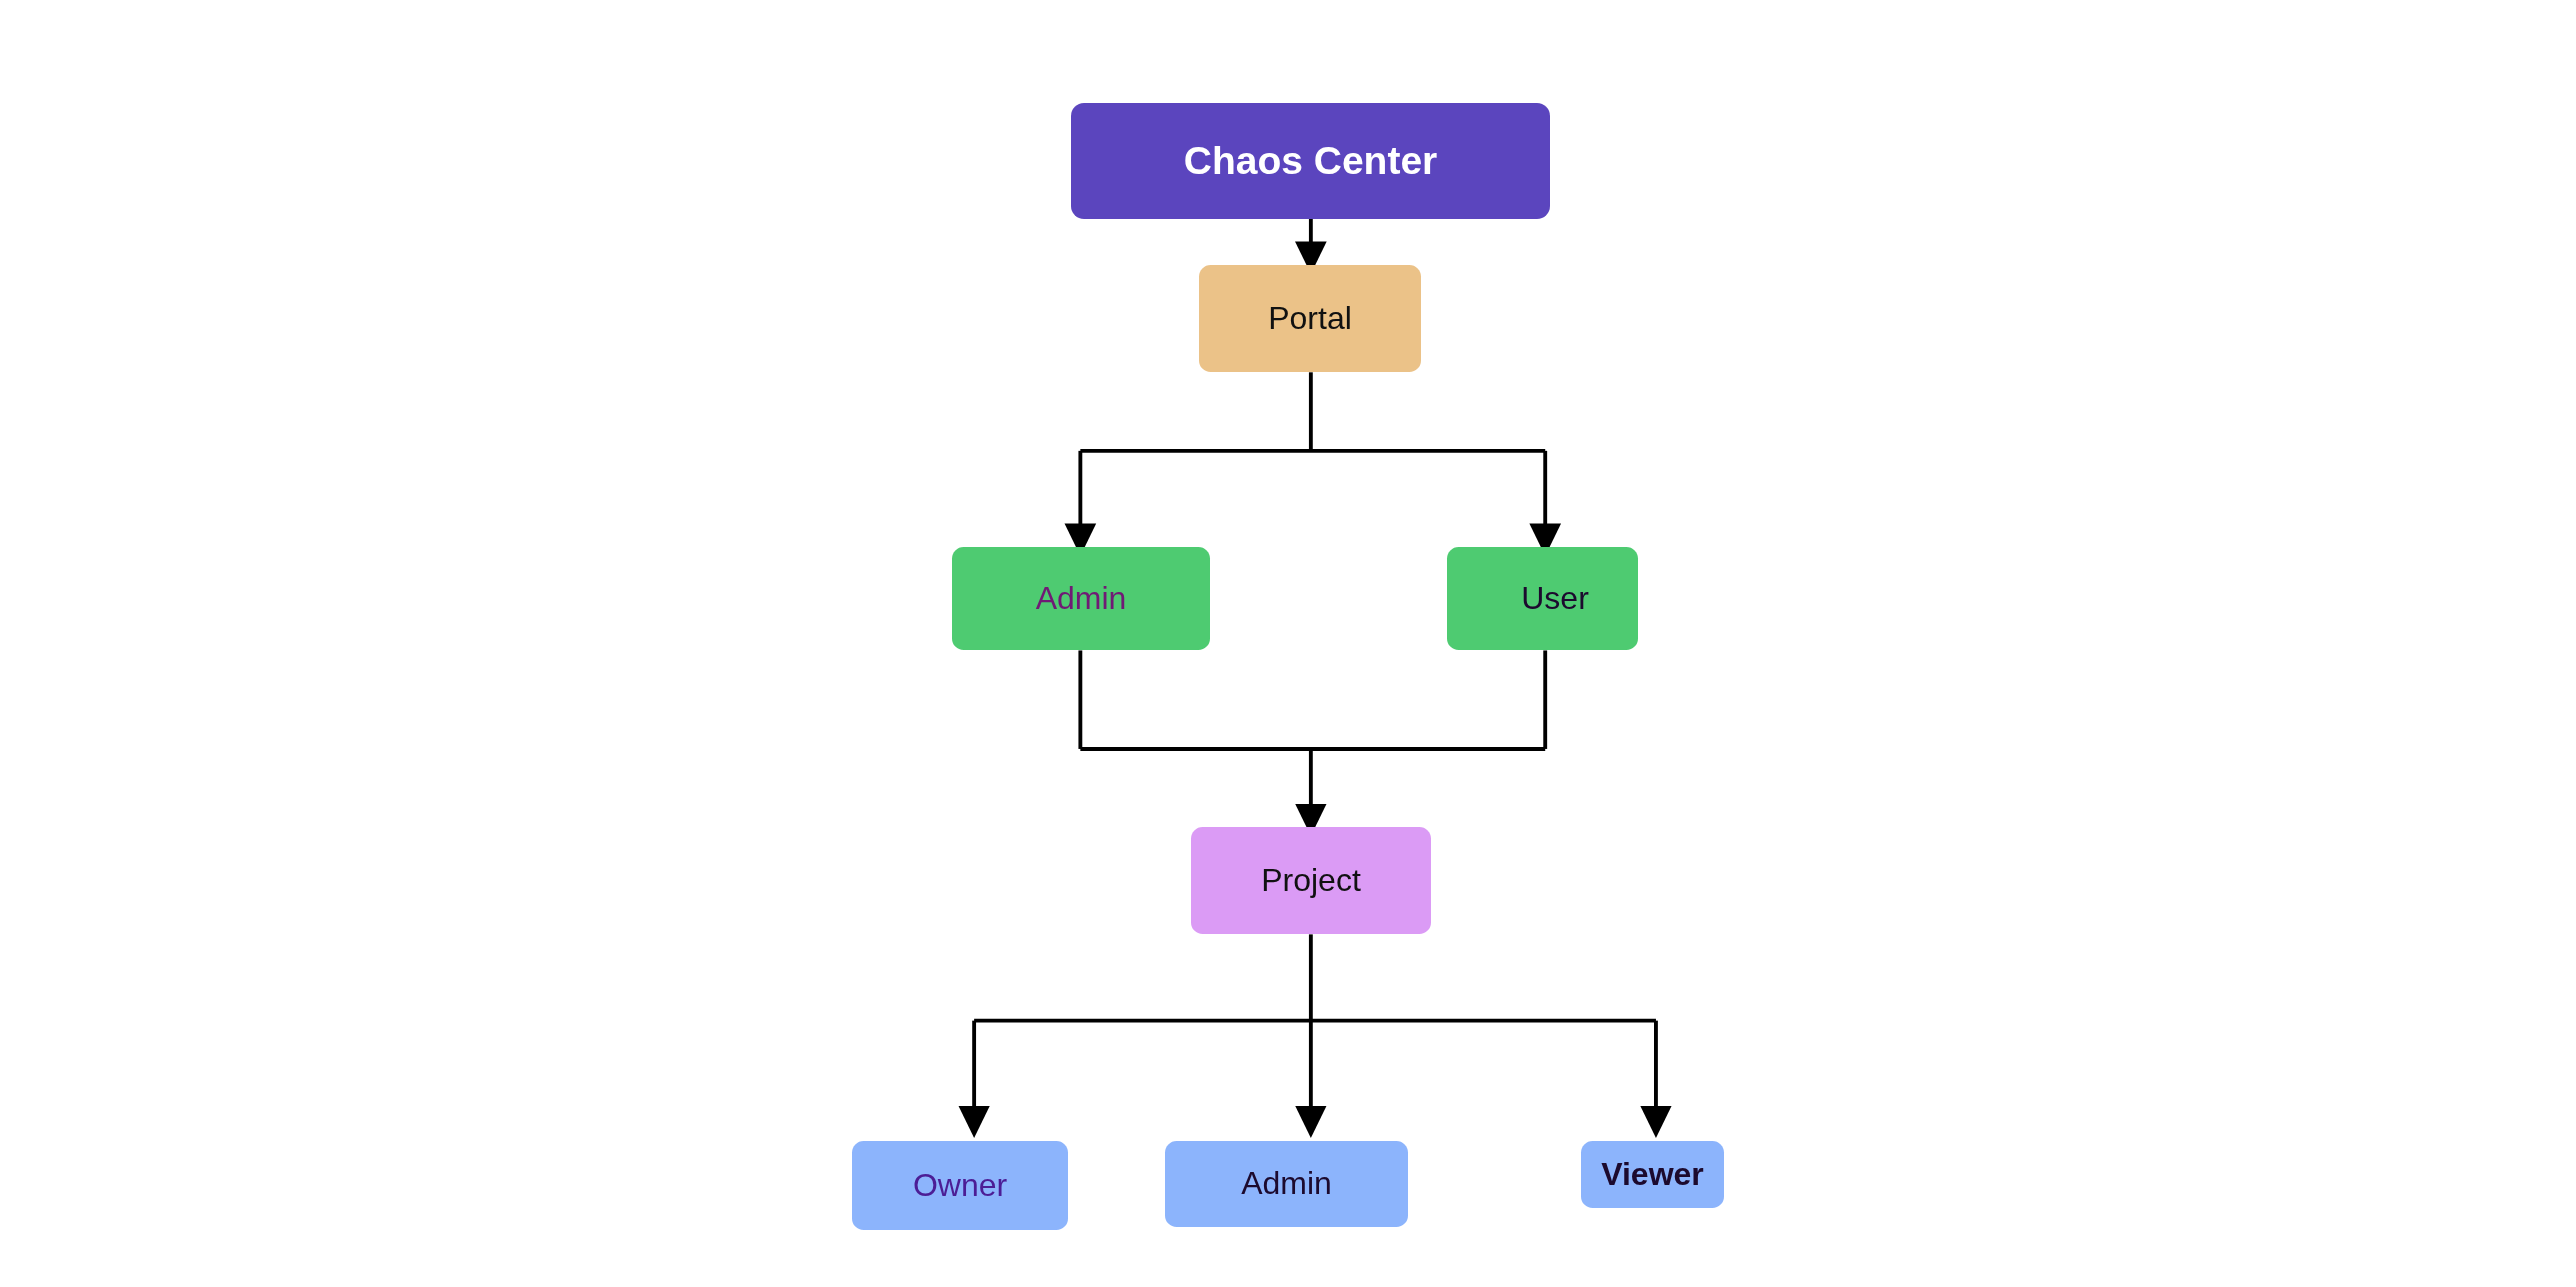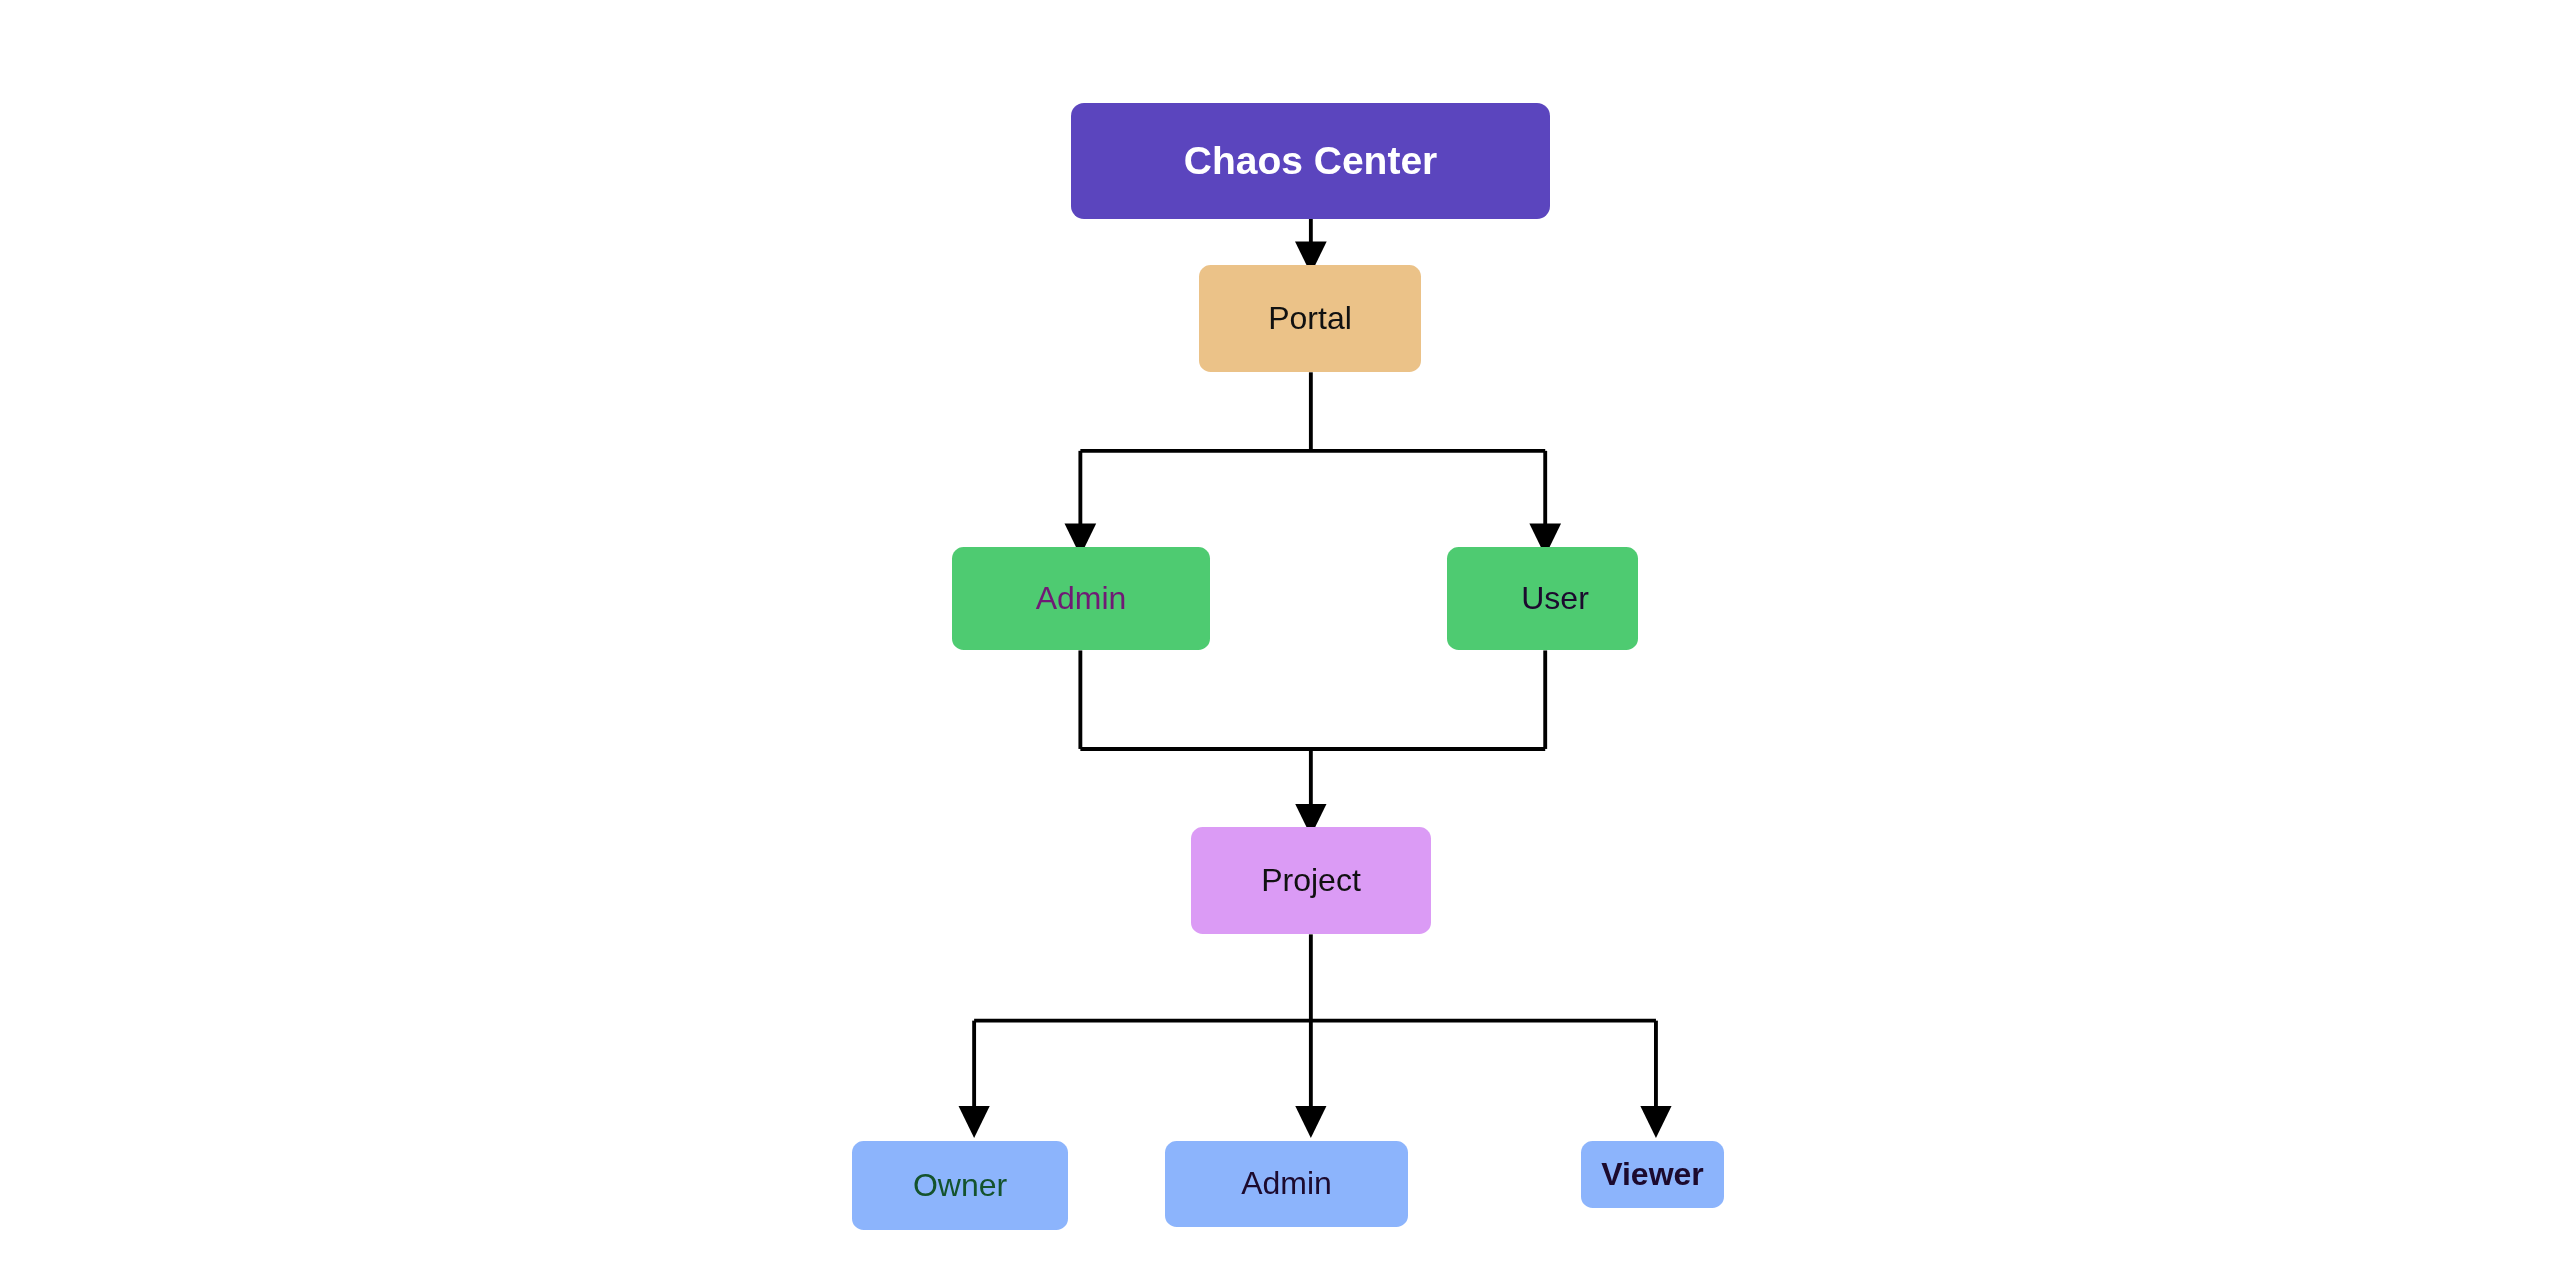--- a/index.html
+++ b/index.html
@@ -135,21 +135,21 @@
   </div>
 
   <div class="node n-role" id="node-user" style="background: rgb(78, 203, 113); color: rgb(28, 10, 46);">
     <span class="node-label">User</span>
   </div>
 
   <div class="node n-project" id="node-project" style="background: rgb(219, 155, 245); color: rgb(17, 17, 17);">
     <span class="node-label">Project</span>
   </div>
 
-  <div class="node n-perm" id="node-owner" style="background: rgb(140, 180, 252); color: #14532d;">
+  <div class="node n-perm" id="node-owner" style="background: rgb(140, 180, 252); color: #4c1d95;">
     <span class="node-label">Owner</span>
   </div>
 
   <div class="node n-perm" id="node-editor" style="background: rgb(140, 180, 252); color: rgb(28, 10, 46);">
     <span class="node-label">Admin</span>
   </div>
 
   <div class="node n-perm" id="node-viewer" style="background: rgb(140, 180, 252); color: rgb(28, 10, 46); font-weight: bold;">
     <span class="node-label">Viewer</span>
   </div>

